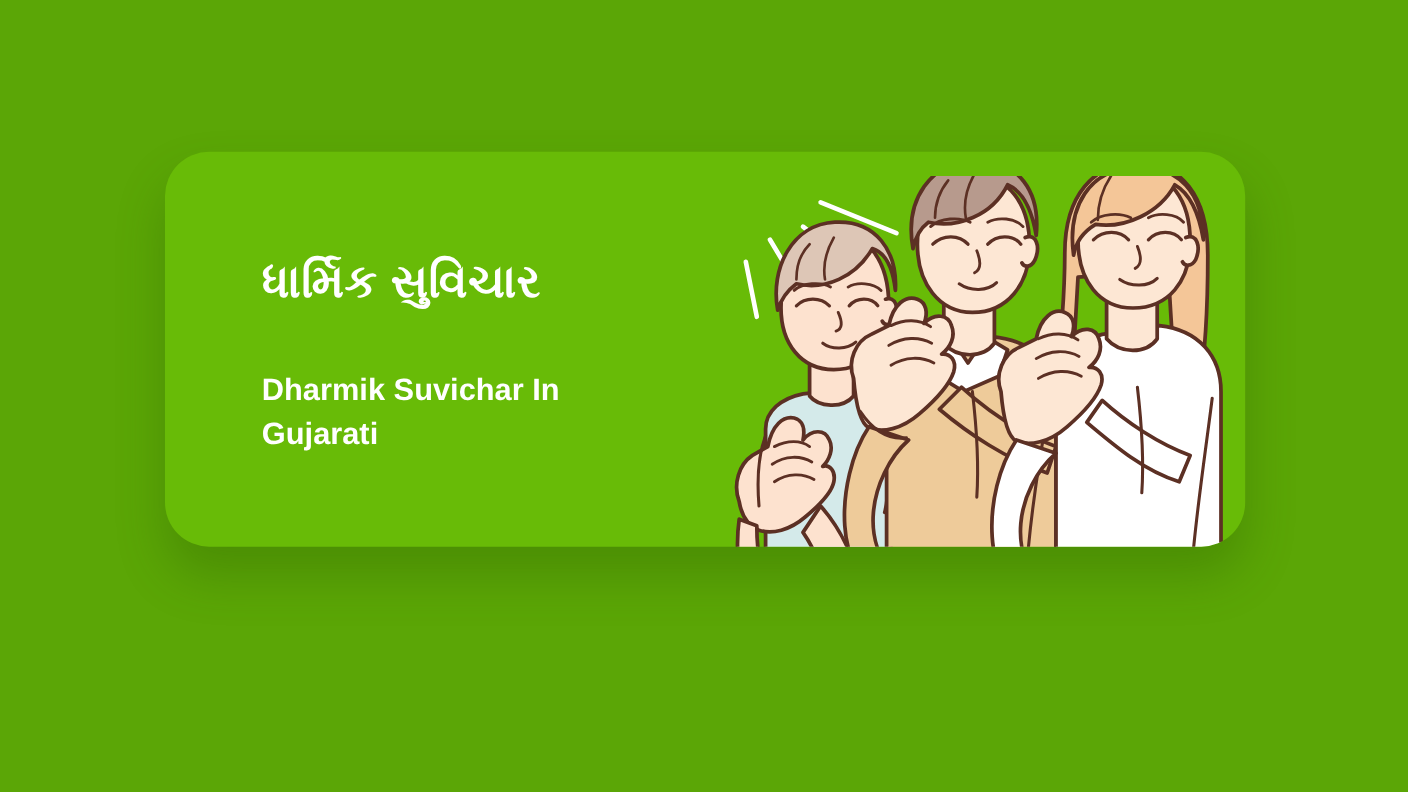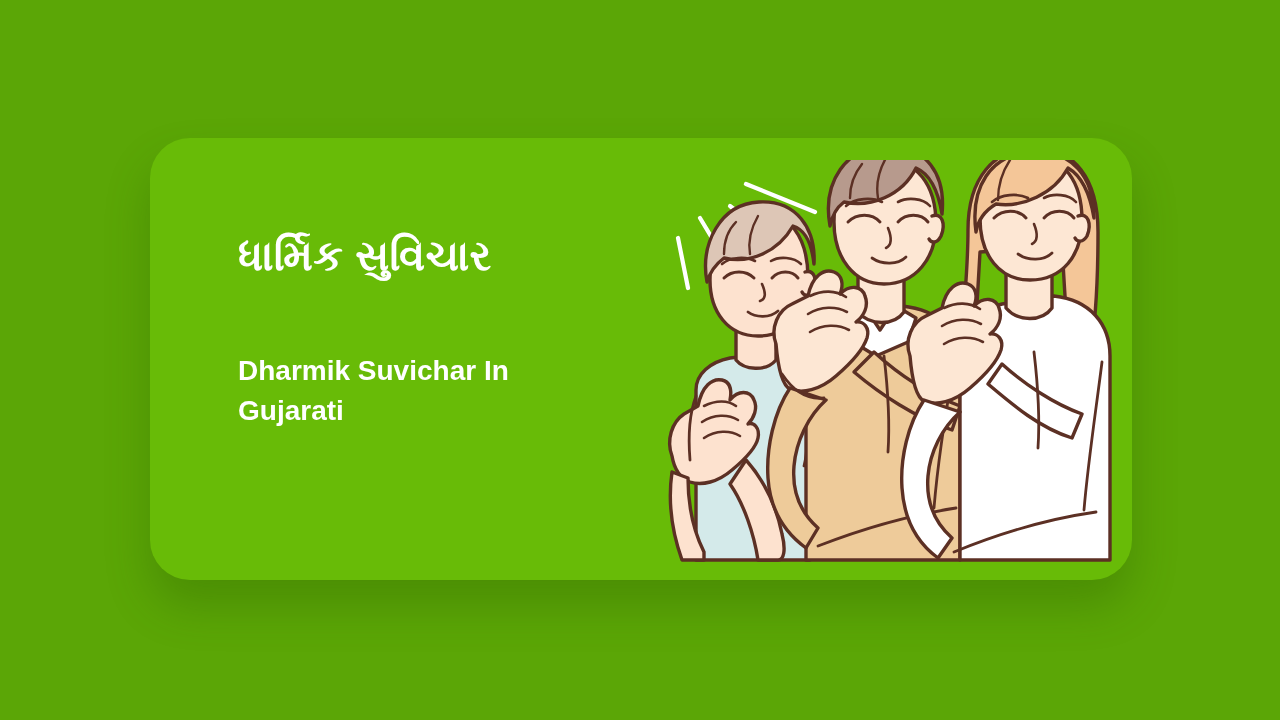--- a/index.html
+++ b/index.html
@@ -10,42 +10,42 @@
   }
   #stage {
     position:relative;
     width:1280px; height:720px;
     background:#5ba606;
   }
   
   #card {
     position:absolute;
     left:150px; top:138px;
-    width:982px; height:442px;
+    width:982px; height:359px;
     background:#68bb07;
     border-radius:40px;
     box-shadow:0 26px 44px rgba(40,88,4,0.30);
     overflow:hidden;
   }
   
   #text-block {
     position:absolute;
     left:88px; top:92px;
     width:430px;
   }
   #title-gu {
     color:#ffffff;
     font-size:42px;
     line-height:1.25;
     font-weight:600;
     letter-spacing:0.3px;
     white-space:nowrap;
   }
   #subtitle-en {
-    margin-top:68px;
+    margin-top:52px;
     color:#ffffff;
     font-size:28px;
     line-height:1.45;
     font-weight:bold;
     max-width:370px;
   }
   
   #illustration {
     position:absolute;
     left:508px; top:22px;

